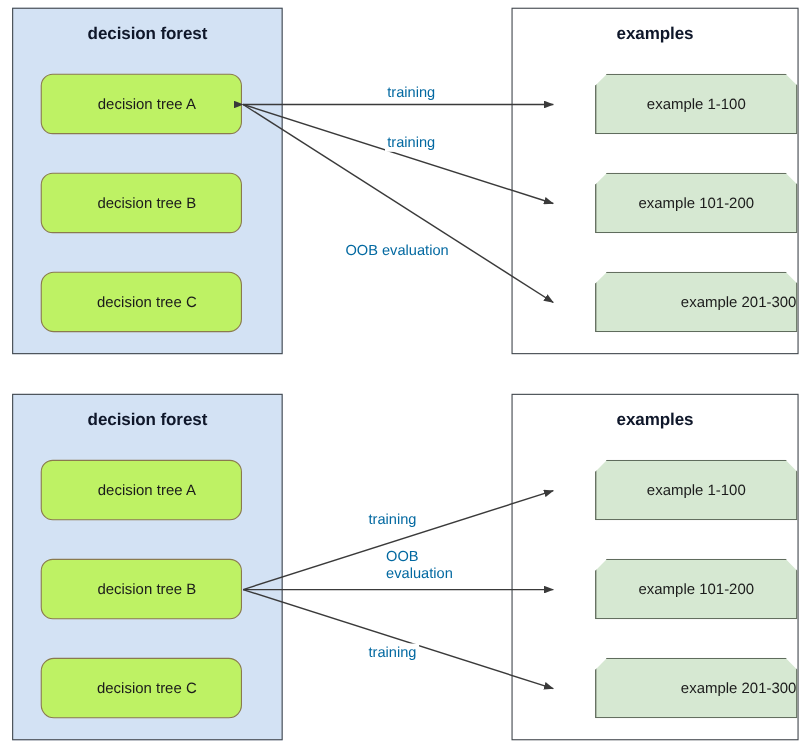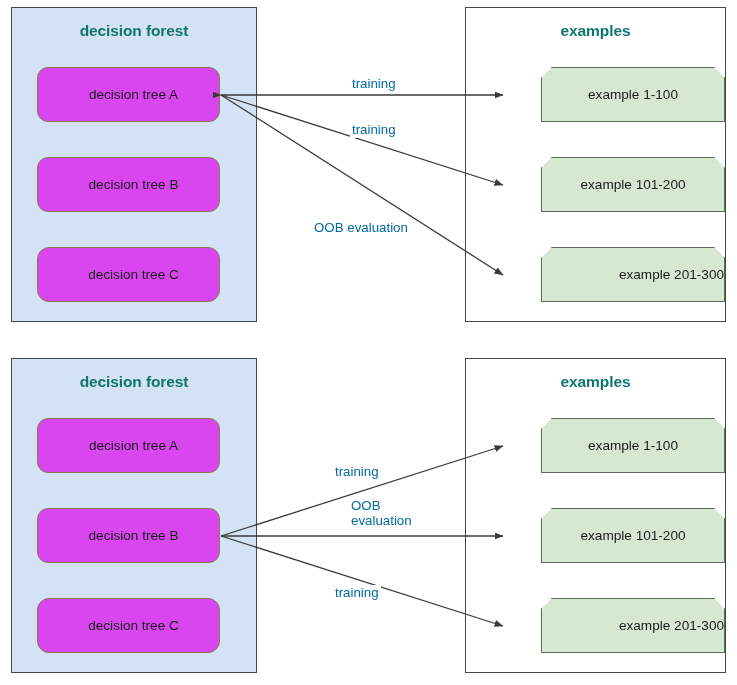--- a/index.html
+++ b/index.html
@@ -44,30 +44,30 @@
     box-sizing: border-box;
   }
   .container-title {
     position: absolute;
     left: 0;
     top: 14px;
     width: 100%;
     text-align: center;
     font-size: 15.5px;
     font-weight: bold;
-    color: #0f766e;
+    color: #0f172a;
     letter-spacing: -0.1px;
   }
 
   .tree-box {
     position: absolute;
     left: 37px;
     width: 183px;
     height: 55px;
-    background: #d946ef;
+    background: #bef264;
     border: 1.4px solid #8a7a4e;
     border-radius: 11px;
     box-sizing: border-box;
     display: flex;
     align-items: center;
     justify-content: center;
     font-size: 13.6px;
     color: #1b1b1b;
     padding-left: 10px;
   }

